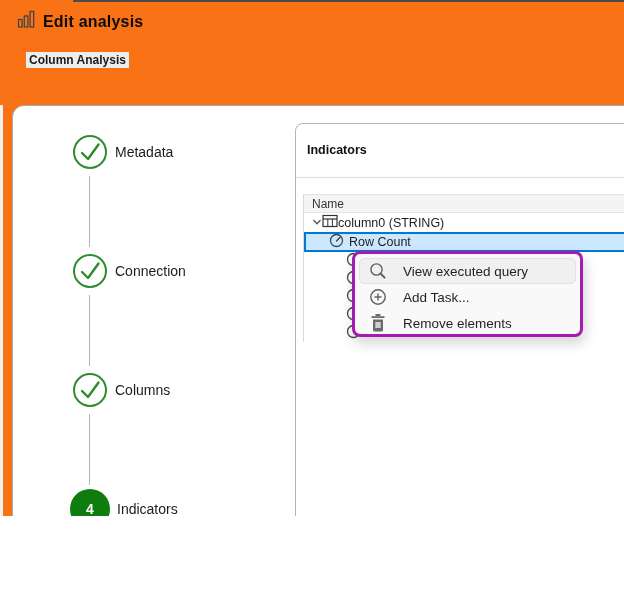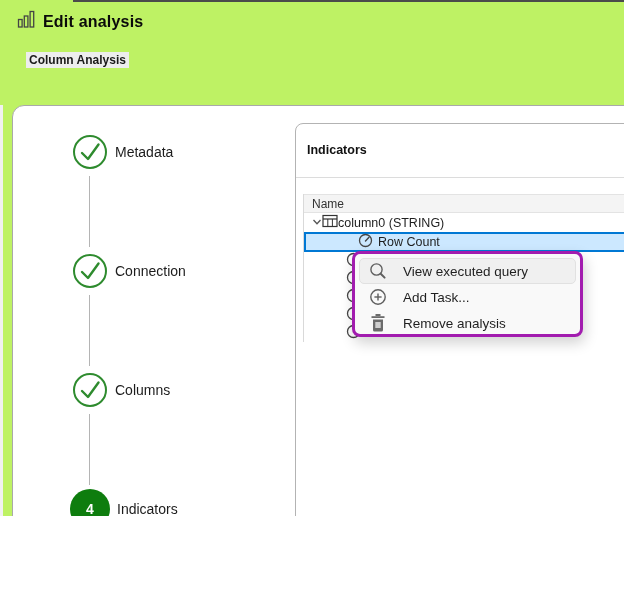--- a/index.html
+++ b/index.html
@@ -1,19 +1,19 @@
 <!DOCTYPE html>
 <html><head>
 <meta charset="utf-8">
 <style>
   * { margin:0; padding:0; box-sizing:border-box; }
   html,body { width:624px; height:594px; }
   body { font-family:"Liberation Sans", sans-serif; background:#ffffff; overflow:hidden; position:relative; }
 
-  .page { position:absolute; inset:0; width:624px; height:516px; overflow:hidden; background:#bef264; }
+  .page { position:absolute; inset:0; width:624px; height:516px; overflow:hidden; background:#f97316; }
 
   
   .tab-top-line { position:absolute; left:73px; top:0; right:0; height:2px; background:#4b4b4b; }
   .left-gutter { position:absolute; left:0; top:105px; width:3px; height:489px; background:#f1f1f1; }
 
   .app-header { position:absolute; left:17px; top:10px; display:flex; align-items:center; gap:7px; }
   .app-title { font-size:16px; font-weight:bold; color:#0a0a0a; letter-spacing:0.2px; }
 
   .section-label { position:absolute; left:26px; top:52px; background:#ededed; padding:1px 3px;
                    font-size:12px; font-weight:bold; color:#1a1a1a; }
@@ -35,21 +35,21 @@
 
   
   .panel-title { position:absolute; left:307px; top:143px; font-size:12.5px; font-weight:bold; color:#111; }
   .panel-separator { position:absolute; left:296px; top:177px; width:328px; height:1px; background:#dcdcdc; }
 
   .tree { position:absolute; left:303px; top:194px; width:321px; border-left:1px solid #d9d9d9; }
   .tree-header { height:19px; background:#f4f4f4; border-top:1px solid #e3e3e3; border-bottom:1px solid #e3e3e3;
                  display:flex; align-items:center; padding-left:8px; font-size:12px; color:#333; }
   .tree-row { display:flex; align-items:center; font-size:12.5px; color:#1e1e1e; }
   .row-root { height:19px; padding-left:8px; }
-  .row-selected { height:20px; gap:5px; padding-left:52px; background:#cce8ff;
+  .row-selected { height:20px; gap:5px; padding-left:23px; background:#cce8ff;
                   border-top:2px solid #0078d4; border-bottom:2px solid #0078d4; border-left:2px solid #0078d4; }
   .row-child { height:18px; gap:5px; padding-left:42px; }
   .row-label { white-space:nowrap; }
 
   
   .context-menu { position:absolute; left:352px; top:251px; width:231px; height:86px;
                   background:#f9f9f9; border:3px solid #a21caf; border-radius:8px;
                   box-shadow:2px 6px 14px rgba(0,0,0,0.18); padding:4px 0; z-index:10; }
   .menu-item { height:26px; margin:0 4px; display:flex; align-items:center; gap:15px; padding-left:8px;
                border:1px solid transparent; border-radius:5px; font-size:13.5px; color:#1f1f1f; }
@@ -226,17 +226,17 @@
     </div>
     <div class="menu-item">
       <span class="menu-icon">
         <svg width="18" height="20" viewBox="0 0 18 20">
           <rect x="6.5" y="1" width="5" height="2" fill="#6b6b6b"></rect>
           <rect x="2.5" y="3.2" width="13" height="1.8" fill="#6b6b6b"></rect>
           <path d="M4 6.5 h10 v10.5 a1.5 1.5 0 0 1 -1.5 1.5 h-7 a1.5 1.5 0 0 1 -1.5 -1.5 z" fill="#6b6b6b"></path>
           <rect x="6.3" y="9" width="5.4" height="6" fill="#cfcfcf"></rect>
         </svg>
       </span>
-      <span>Remove analysis</span>
+      <span>Remove elements</span>
     </div>
   </div>
 
 </div>
 
 </body></html>

